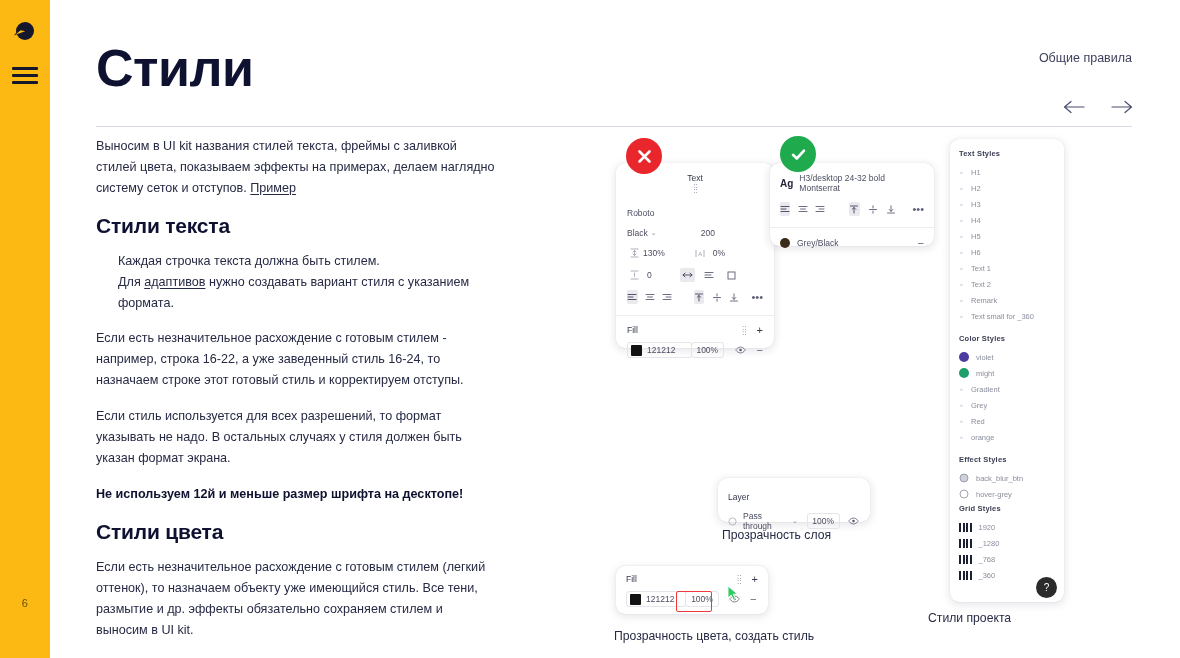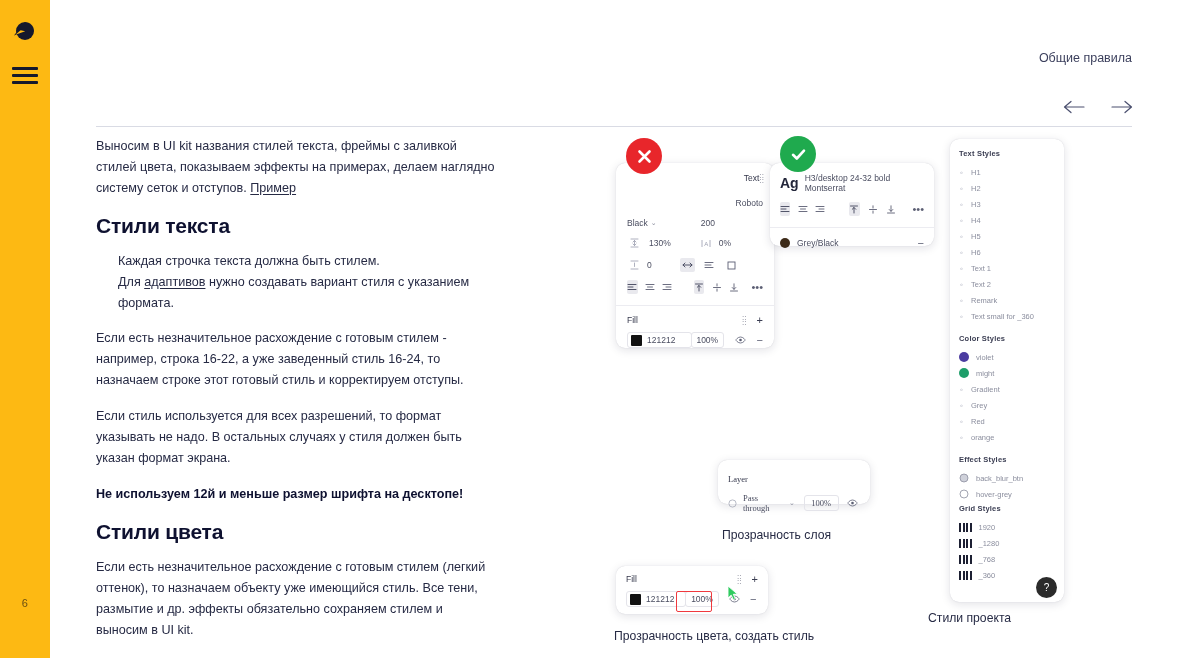--- a/index.html
+++ b/index.html
@@ -111,21 +111,21 @@
     display:flex; align-items:center;
   }
 
   
   #card-text { left: 616px; top: 163px; width: 158px; height: 185px; }
   
   #card-text-ok { left: 770px; top: 163px; width: 164px; height: 83px; }
   
   #card-styles { left: 950px; top: 139px; width: 114px; height: 463px; }
   
-  #card-layer { left: 718px; top: 460px; width: 152px; height: 44px; font-family: Liberation Serif, serif; }
+  #card-layer { left: 718px; top: 478px; width: 152px; height: 44px; }
   
   #card-fill  { left: 616px; top: 566px; width: 152px; height: 48px; }
 
   .styles-group-title {
     font-size: 7.5px; color:#3a3d52; font-weight:700; letter-spacing:.2px;
   }
   .style-item { display:flex; align-items:center; gap:7px; height: 16px; }
   .style-item .nm { font-size: 7.5px; color:#8b8e9e; }
   .dot-tiny { width:5px; height:5px; color:#b9bcc8; font-size:7px; line-height:5px; text-align:center; }
   .cdot { width: 10px; height: 10px; border-radius:50%; }
@@ -168,20 +168,21 @@
       </svg>
     </div>
     <div class="rail-burger">
       <i></i>
         <i></i>
         <i></i>
     </div>
     <div class="rail-page-num">6</div>
   </div>
 
+  <div class="header-title">Стили</div>
   <div class="header-right-label">Общие правила</div>
 
   <div class="nav-arrows">
     <div class="arw">
       <svg width="22" height="14" viewBox="0 0 22 14">
           <path d="M21 7H2M8 1.5 1.5 7 8 12.5" fill="none" stroke="#4a4f6e" stroke-width="1.2" stroke-linecap="round" stroke-linejoin="round"></path>
         </svg>
     </div>
     <div class="arw">
       <svg width="22" height="14" viewBox="0 0 22 14">
@@ -210,39 +211,39 @@
     <p>Если есть незначительное расхождение с готовым стилем (легкий оттенок), то назначаем объекту уже имеющийся стиль. Все тени, размытие и др. эффекты обязательно сохраняем стилем и выносим в UI kit.</p>
 
   </div>
 
   <div class="badge err" style="left:626px; top:138px;">
     <svg width="17" height="17" viewBox="0 0 17 17">
         <path d="M3.5 3.5 13.5 13.5M13.5 3.5 3.5 13.5" stroke="#fff" stroke-width="2.6" stroke-linecap="round"></path>
       </svg>
   </div>
   <div class="card" id="card-text">
-    <div class="row" style="justify-content:flex-end; padding:10px 11px 0 11px;">
+    <div class="row" style="justify-content:space-between; padding:10px 11px 0 11px;flex-direction:column;">
       <span class="lbl-dark">Text</span>
       <span class="dots6">: :<br>: :</span>
     </div>
-    <div style="padding:9px 11px 0 11px;text-align:right;">
+    <div style="padding:9px 11px 0 11px;">
       <span class="val">Roboto</span>
     </div>
     <div class="row" style="padding:8px 11px 0 11px;">
       <span class="val">Black</span>
       <span style="font-size:7px;color:#8b8e9e;margin-left:3px;">⌄</span>
       <span class="val" style="margin-left:44px;">200</span>
     </div>
     <div class="row" style="padding:8px 11px 0 11px;">
       <span class="icoBtn">
         <svg width="9" height="10" viewBox="0 0 9 10">
             <path d="M1 1h7M1 9h7M4.5 2.5v5M3 4 4.5 2.5 6 4M3 6l1.5 1.5L6 6" stroke="#9a9dae" stroke-width=".8" fill="none" stroke-linecap="round"></path>
           </svg>
       </span>
-      <span class="val" style="margin-left:7px;">130%</span>
+      <span class="val" style="margin-left:1px;">130%</span>
       <span class="icoBtn" style="margin-left:28px;">
         <svg width="10" height="9" viewBox="0 0 10 9">
             <path d="M1 1v7M9 1v7" stroke="#9a9dae" stroke-width=".8"></path>
             <text x="3.2" y="7" font-size="6" fill="#9a9dae" font-family="sans-serif">A</text>
           </svg>
       </span>
       <span class="val" style="margin-left:5px;">0%</span>
     </div>
     <div class="row" style="padding:8px 11px 0 11px;">
       <span class="icoBtn">
@@ -328,21 +329,21 @@
     </div>
   </div>
 
   <div class="badge ok" style="left:780px; top:136px;">
     <svg width="19" height="19" viewBox="0 0 19 19">
         <path d="M4 9.8 7.8 13.5 15 5.6" stroke="#fff" stroke-width="2.6" fill="none" stroke-linecap="round" stroke-linejoin="round"></path>
       </svg>
   </div>
   <div class="card" id="card-text-ok">
     <div class="row" style="padding:10px 10px 0 10px;">
-      <span style="font-size:14px;font-weight:700;color:#23263a;">Ag</span>
+      <span style="font-size:10px;font-weight:700;color:#23263a;">Ag</span>
       <span class="val" style="margin-left:6px;">H3/desktop 24-32 bold Montserrat</span>
     </div>
     <div class="row" style="padding:9px 10px 0 10px;">
       <span class="icoBtn active">
         <svg width="10" height="8" viewBox="0 0 10 8">
             <path d="M1 1.5h8M1 4h5M1 6.5h8" stroke="#41445a" stroke-width=".9" stroke-linecap="round"></path>
           </svg>
       </span>
       <span class="icoBtn" style="margin-left:7px;">
         <svg width="10" height="8" viewBox="0 0 10 8">

